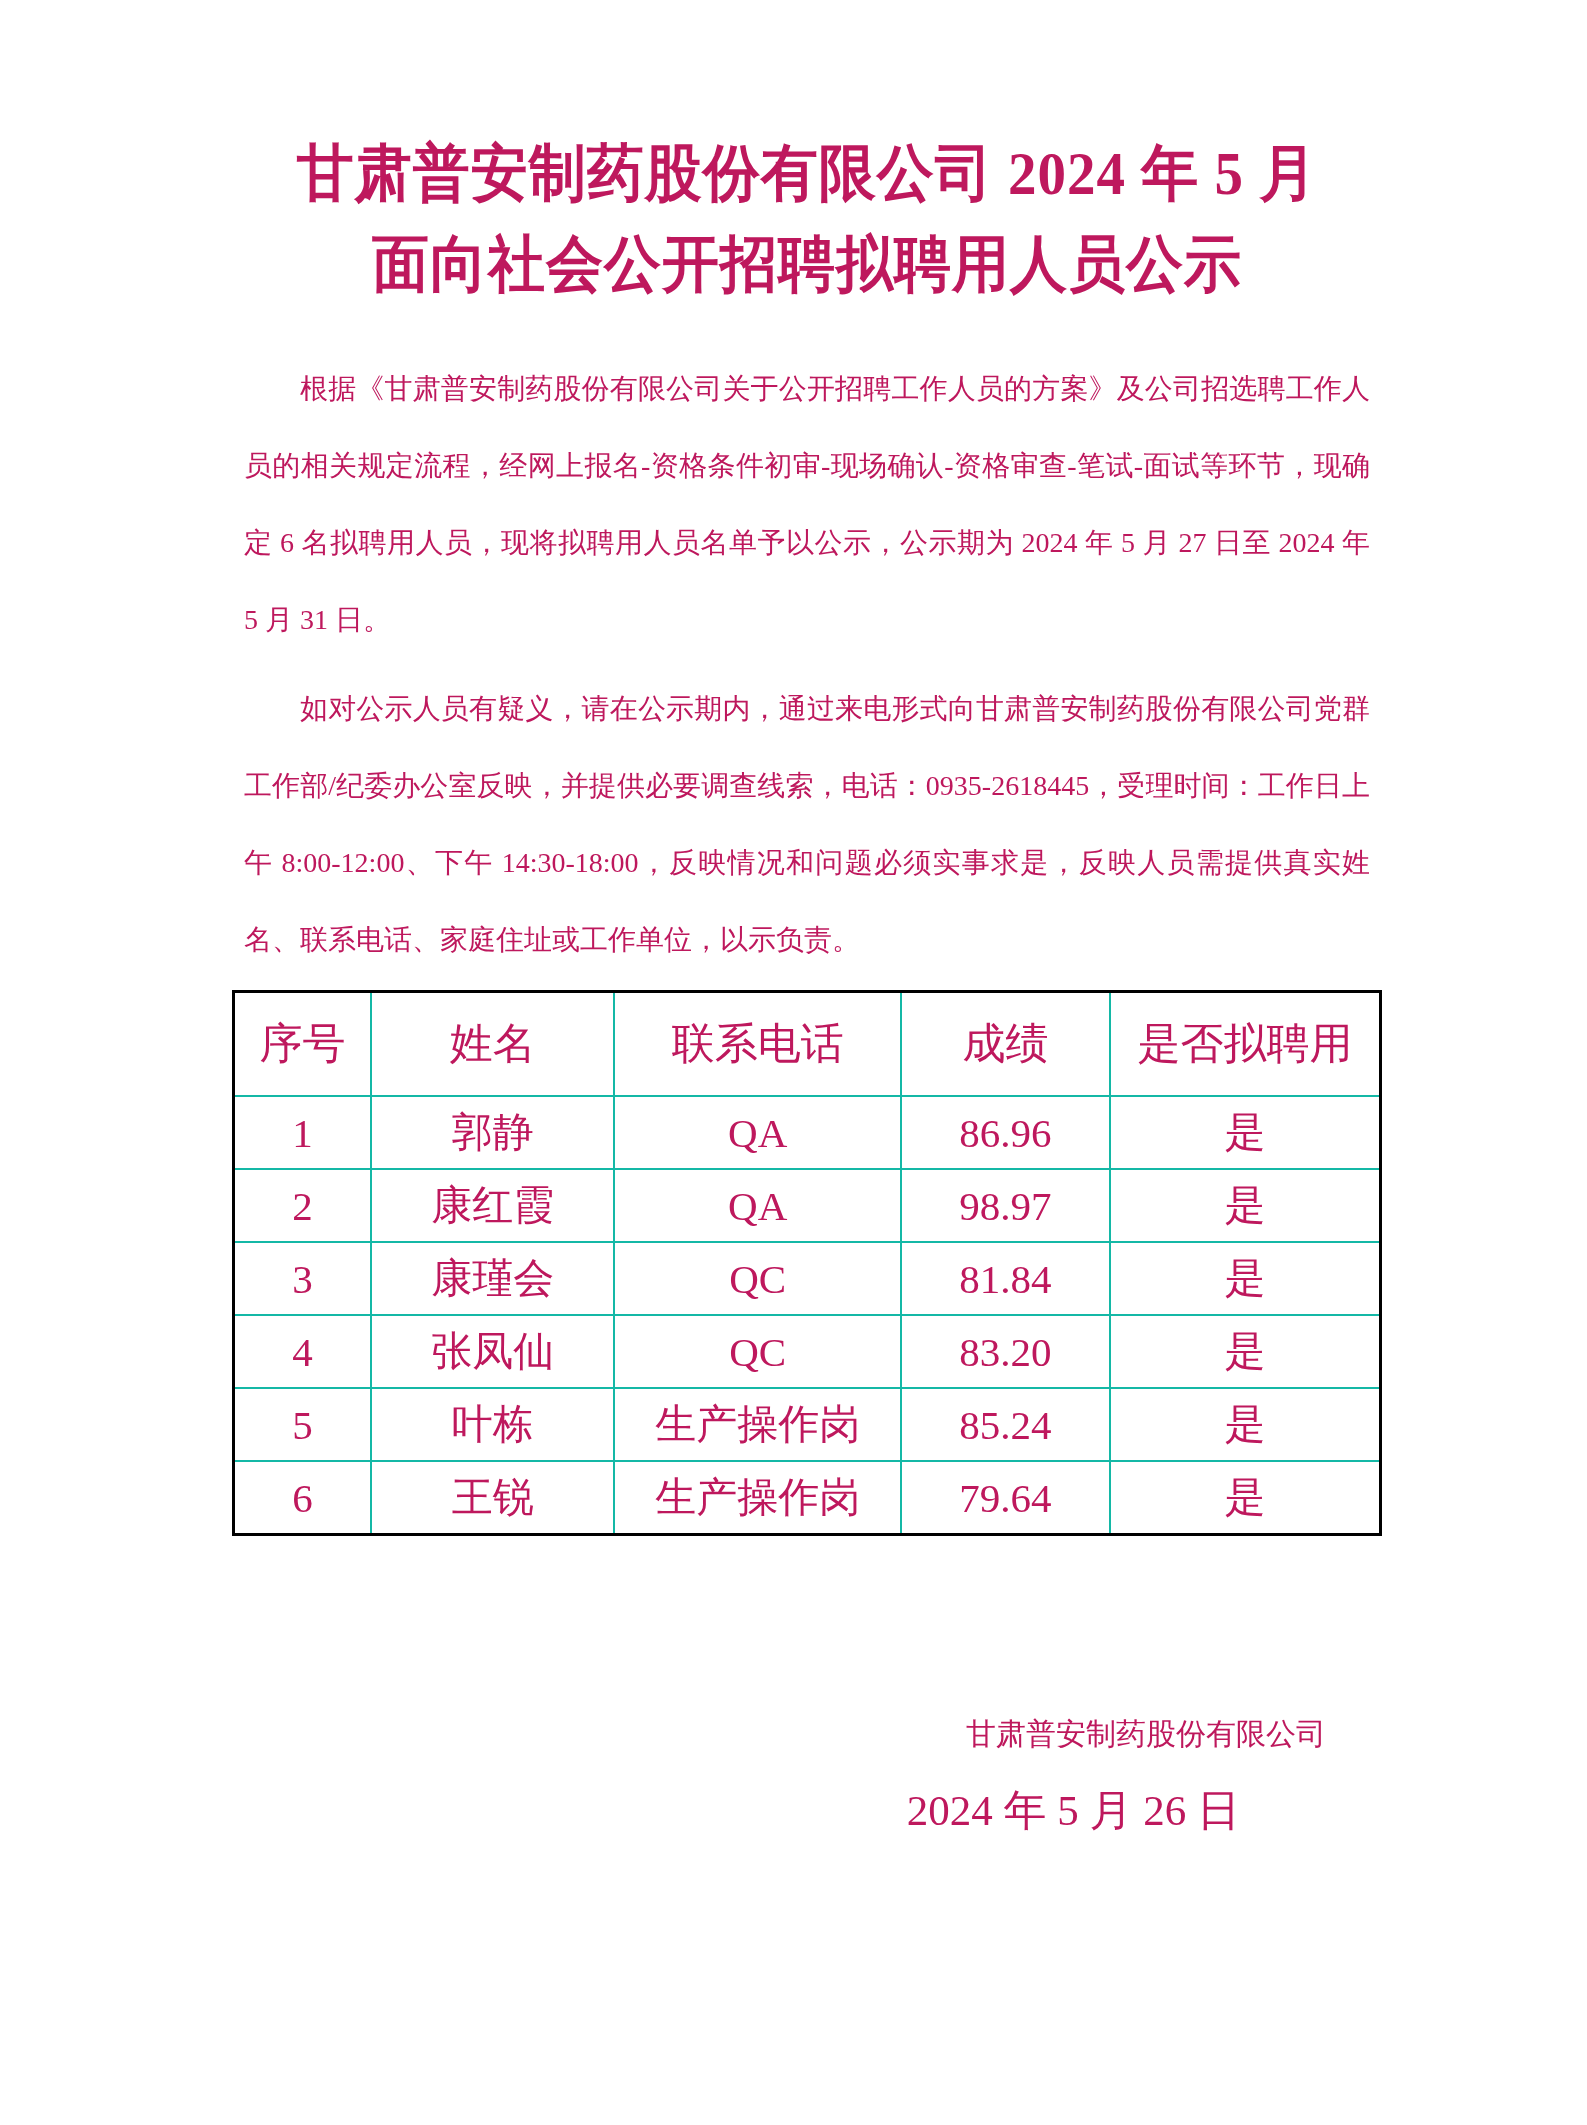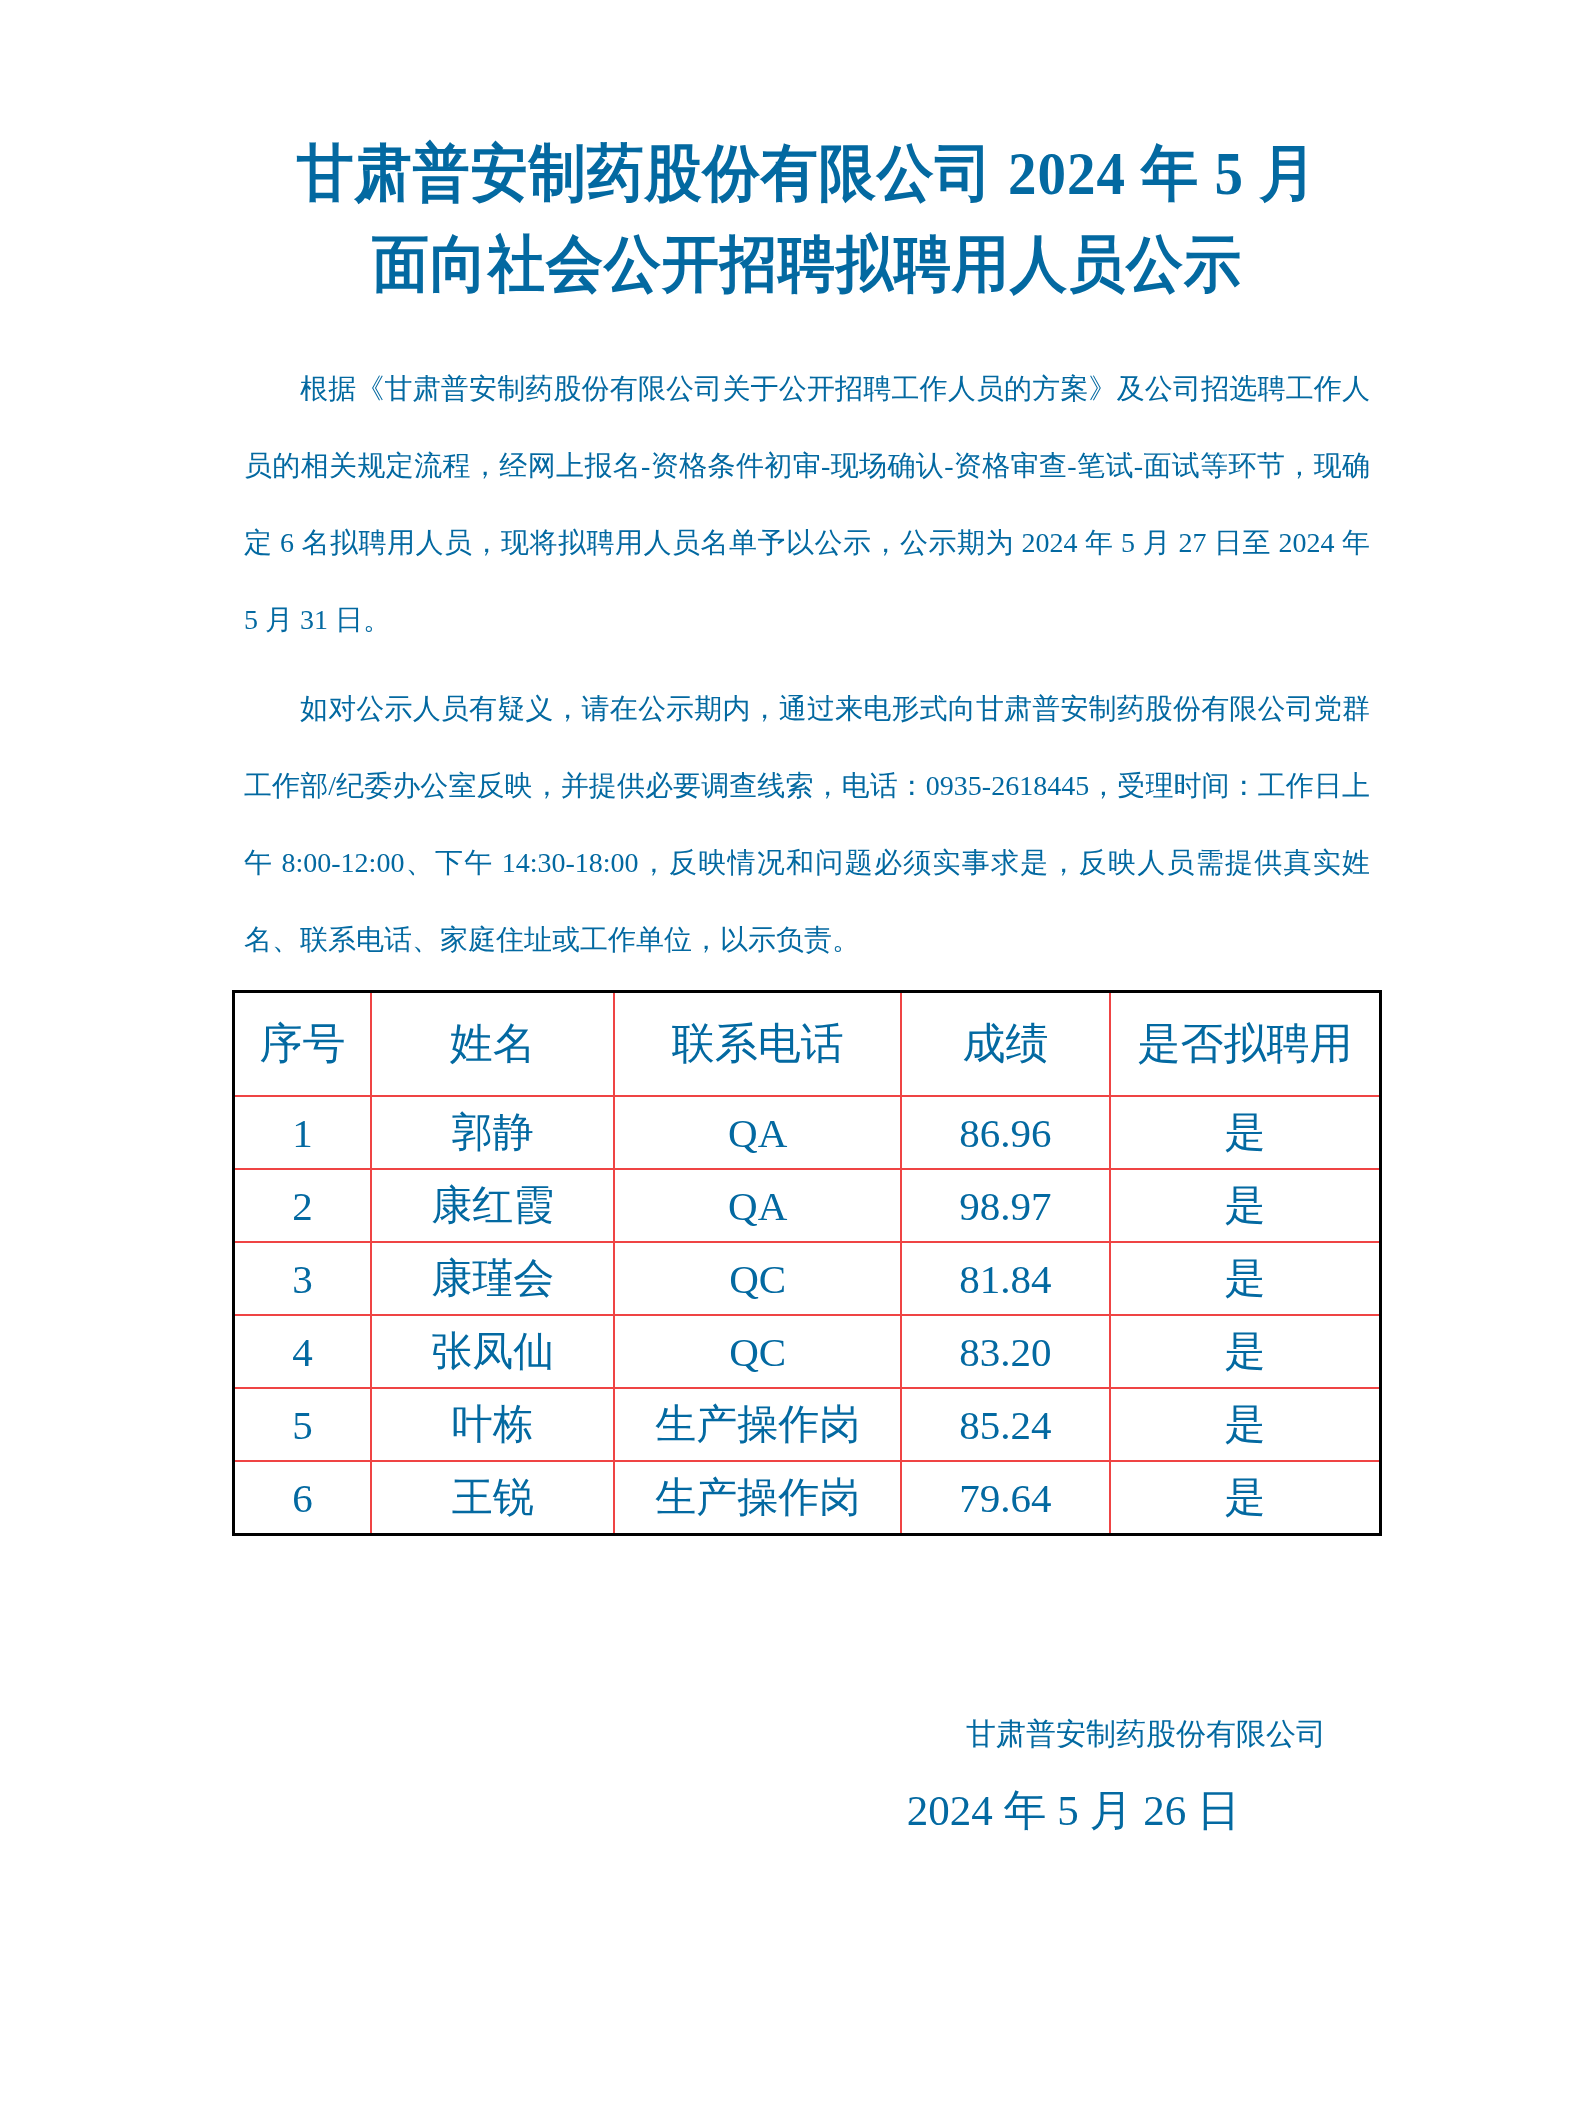--- a/index.html
+++ b/index.html
@@ -9,21 +9,21 @@
   }
   .page {
     position: relative;
     width: 1587px;
     height: 2125px;
     margin: 0 auto;
     background: #ffffff;
     box-sizing: border-box;
     padding: 128px 205px 0 232px;
     font-family: "Liberation Serif", "DejaVu Serif", serif;
-    color: #0369a1;
+    color: #be185d;
     overflow: hidden;
   }
   .doc-title {
     text-align: center;
     font-weight: bold;
     font-size: 57px;
     line-height: 84px;
     letter-spacing: 1px;
     transform: scaleY(1.08);
     transform-origin: top center;
@@ -50,21 +50,21 @@
     border-collapse: collapse;
     table-layout: fixed;
   }
   table.candidates col.c-no    { width: 12.0%; }
   table.candidates col.c-name  { width: 21.2%; }
   table.candidates col.c-post  { width: 25.0%; }
   table.candidates col.c-score { width: 18.2%; }
   table.candidates col.c-hire  { width: 23.6%; }
   table.candidates th,
   table.candidates td {
-    border: 2px solid #ef4444;
+    border: 2px solid #14b8a6;
     text-align: center;
     vertical-align: middle;
     font-weight: normal;
     font-size: 41px;
     padding: 0;
     overflow: hidden;
     margin-top: 19px;
   }
   table.candidates { border: 3px solid #000000; }
   table.candidates thead th { height: 102px; font-size: 43px; }

